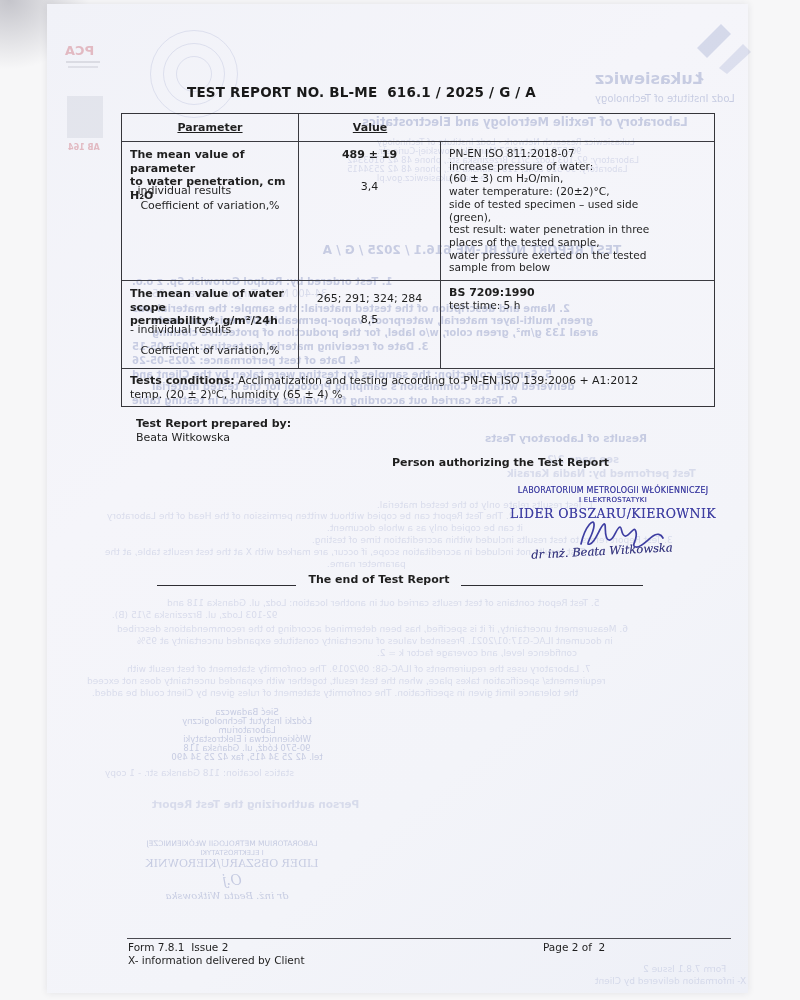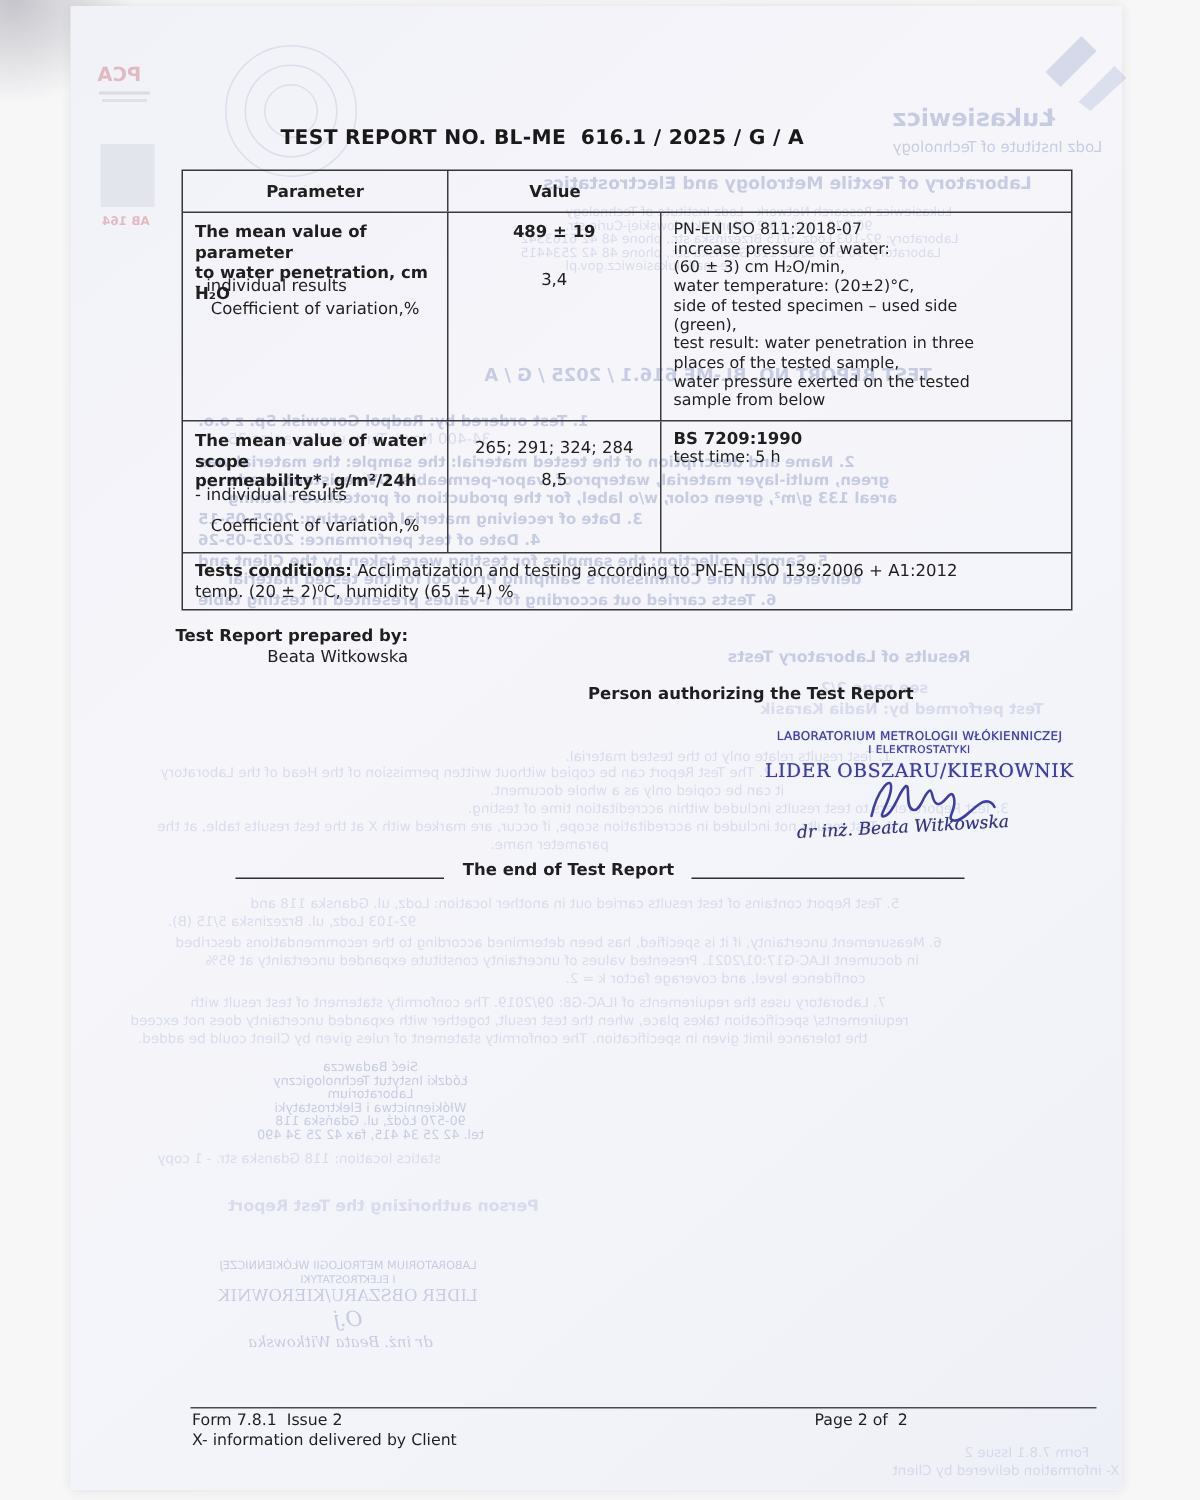--- a/index.html
+++ b/index.html
@@ -45,40 +45,40 @@
   #report-table{
     position:absolute;left:74px;top:109px;width:592px;
     border:1.7px solid #35353a;background:transparent;
   }
   .trow{display:grid;grid-template-columns:177px 142px 1fr;border-bottom:1.4px solid #3a3a40;}
   .trow:last-child{border-bottom:none;}
   .cell{border-right:1.4px solid #3a3a40;padding:5px 8px;box-sizing:border-box;}
   .cell:last-child{border-right:none;}
   .hdr{height:27px;}
   .hdr .cell{display:flex;align-items:center;justify-content:center;
-    font-weight:bold;font-size:11px;padding:0;}
+    font-weight:bold;font-size:11px;padding:0;text-decoration:underline;}
   .datarow1{height:138px;}
   .datarow2{height:87px;}
   .pt{font-weight:bold;font-size:11px;line-height:13.5px;white-space:pre-line;height:30px;margin-top:1px;}
   .pl{font-size:11px;margin-top:6px;}
   .pl2{font-size:11px;margin-top:2px;text-align:center;}
   .datarow2 .pl2{margin-top:8px;}
   .vcell{text-align:center;}
   .vt{font-weight:bold;font-size:11px;height:30px;margin-top:1px;}
   .vl{font-size:11px;margin-top:6px;}
   .vl2{font-size:11px;margin-top:2px;}
   .datarow2 .vl2{margin-top:8px;}
   .rb{font-weight:bold;font-size:11px;line-height:13px;}
   .rb:empty{display:none;}
   .rt{font-size:10.6px;line-height:12.7px;white-space:pre-line;}
   .condrow{min-height:36px;}
   .condrow .cell{grid-column:1/-1;}
   .cond{font-size:11px;line-height:13.5px;white-space:pre-line;}
   .cond b{font-weight:bold;}
-  #prepared{position:absolute;left:70px;top:413px;font-size:11px;line-height:13.5px;text-align:right;}
+  #prepared{position:absolute;left:89px;top:413px;font-size:11px;line-height:13.5px;}
   #prepared .lbl{font-weight:bold;}
   #authorizing{position:absolute;left:345px;top:452px;font-size:11px;font-weight:bold;}
   #stamp{
     position:absolute;left:441px;top:482px;width:250px;text-align:center;
     color:#3e3ea2;text-shadow:0 0 .6px rgba(62,62,162,.7);
   }
   #stamp .s1{font-size:8px;letter-spacing:.2px;}
   #stamp .s2{font-size:7px;margin-top:1px;letter-spacing:.3px;}
   #stamp .s3{font-family:"DejaVu Serif","Liberation Serif",serif;font-size:12.5px;margin-top:2px;letter-spacing:.4px;}
   #signature{position:absolute;left:528px;top:508px;}

